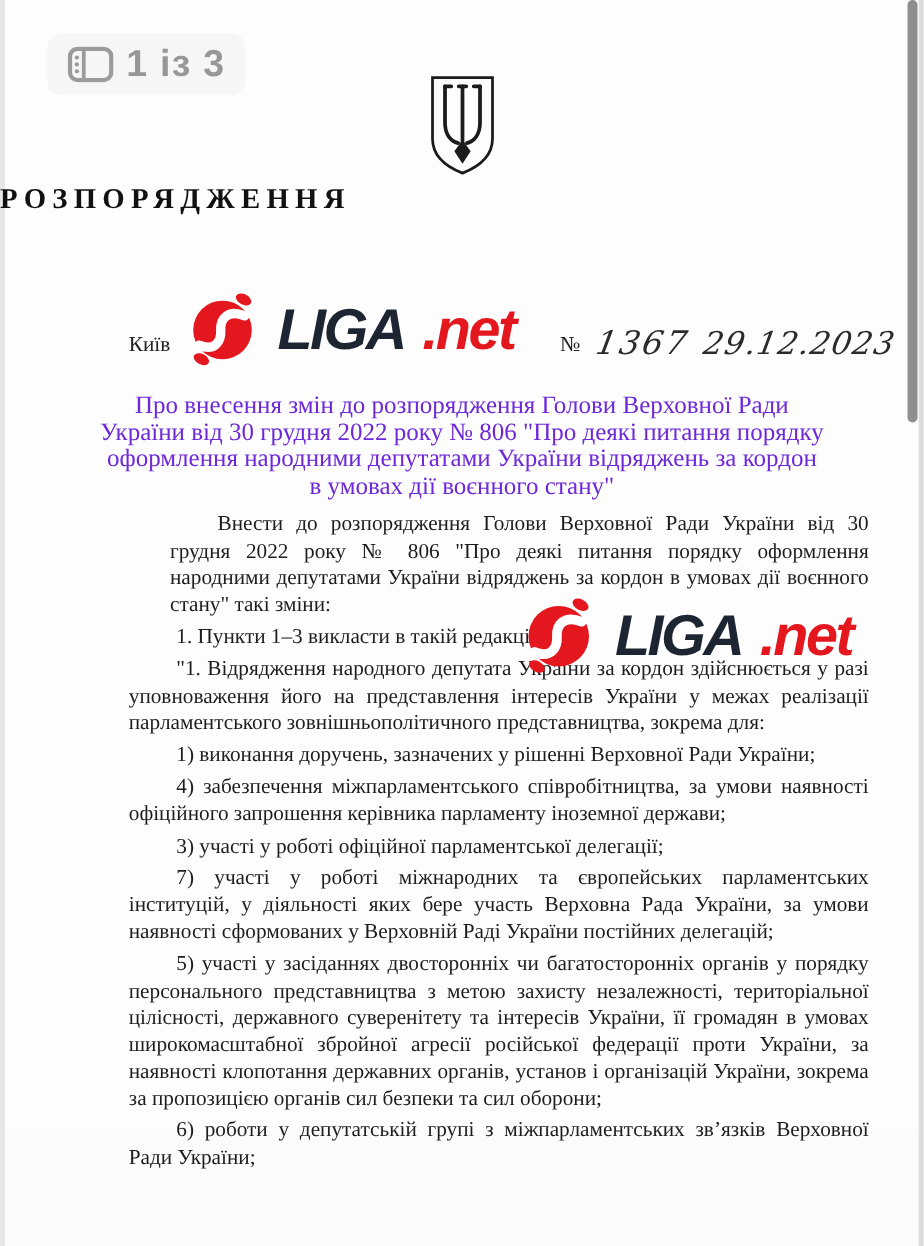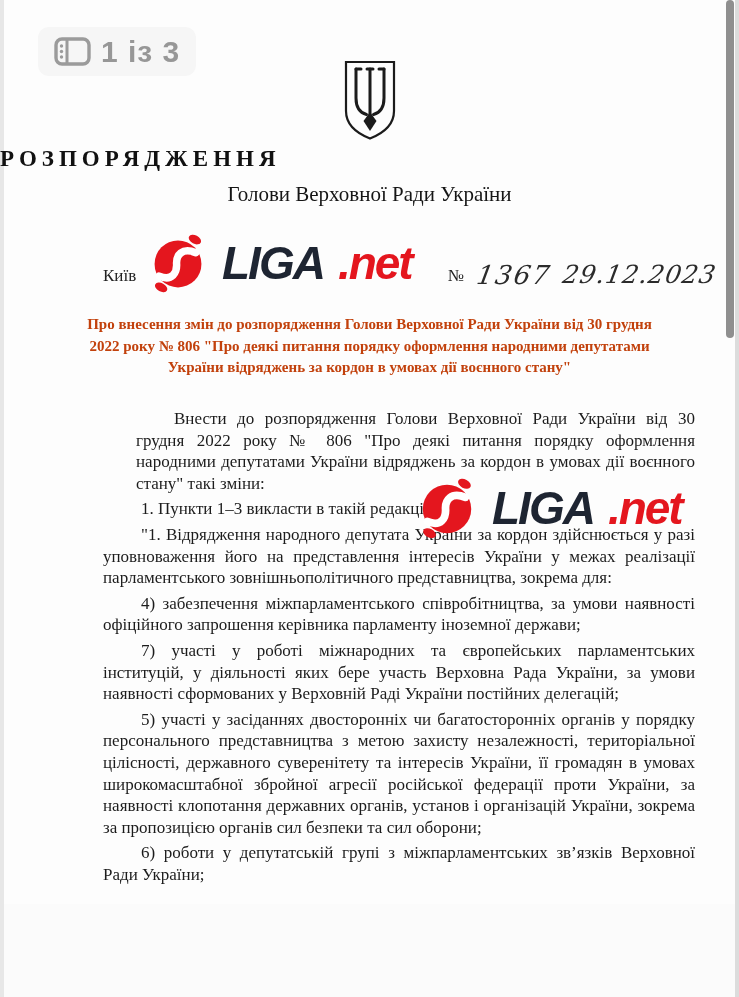--- a/index.html
+++ b/index.html
@@ -38,22 +38,22 @@
   .watermark { position:absolute; display:flex; align-items:center; gap:14px; z-index:6;
                font-family:"Liberation Sans","DejaVu Sans",sans-serif;
                font-weight:bold; font-style:italic; letter-spacing:-2px; }
   .wm-1 { left:148px; top:233px; }
   .wm-2 { left:416px; top:477px; }
   .wm-brand { font-size:46px; color:#1e2532; }
   .wm-domain{ font-size:46px; color:#e4161e; }
 
   
   .subject { position:absolute; left:0; right:0; top:314px; text-align:center; }
-  .subject p { max-width:580px; margin:0 auto; font-size:15px; font-weight:bold;
-               line-height:21.5px; color:#c2410c; }
+  .subject p { max-width:580px; margin:0 auto; font-size:20px; font-weight:normal;
+               line-height:21.5px; color:#6d28d9; }
 
   .doc-body { position:absolute; left:103px; right:44px; top:408px; color:#1c1c1c; }
   .doc-body p { font-size:17px; line-height:21.6px; text-align:justify;
                 text-indent:38px; margin-top:4px; }
   .doc-body p:first-child { margin-top:0;margin-left:33px; }
 </style>
 </head>
 <body>
 
 <div class="stage">
@@ -84,21 +84,20 @@
           <path d="M15 9 V38 C15 48 20 53 25.5 54.5"></path>
           <path d="M43 9 V38 C43 48 38 53 32.5 54.5"></path>
           <path d="M15 9 h5 M38 9 h5 M26 9 h6"></path>
         </g>
         <path d="M29 52 l6.5 9 -6.5 10 -6.5 -10 Z" fill="#1b1b1b"></path>
       </svg>
     </span>
   </div>
 
   <div class="doc-title">РОЗПОРЯДЖЕННЯ</div>
-  <div class="doc-subtitle">Голови Верховної Ради України</div>
 
   <div class="meta-row">
     <span class="meta-city">Київ</span>
     <span class="meta-no">№</span>
     <span class="meta-number hand">1367</span>
     <span class="meta-date hand">29.12.2023</span>
   </div>
 
   <div class="watermark wm-1">
     <span style="display:flex;">
@@ -127,19 +126,21 @@
   </div>
 
   <div class="subject">
     <p>Про внесення змін до розпорядження Голови Верховної Ради України від 30 грудня 2022 року № 806 "Про деякі питання порядку оформлення народними депутатами України відряджень за кордон в умовах дії воєнного стану"</p>
   </div>
 
   <div class="doc-body">
     <p>Внести до розпорядження Голови Верховної Ради України від 30 грудня 2022 року  № 806  "Про деякі питання порядку оформлення народними депутатами України відряджень за кордон в умовах дії воєнного стану" такі зміни:</p>
     <p>1. Пункти 1–3 викласти в такій редакції:</p>
     <p>"1. Відрядження народного депутата України за кордон здійснюється у разі уповноваження його на представлення інтересів України у межах реалізації парламентського зовнішньополітичного представництва, зокрема для:</p>
+    <p>1) виконання доручень, зазначених у рішенні Верховної Ради України;</p>
     <p>4) забезпечення міжпарламентського співробітництва, за умови наявності офіційного запрошення керівника парламенту іноземної держави;</p>
+    <p>3) участі у роботі офіційної парламентської делегації;</p>
     <p>7) участі у роботі міжнародних та європейських парламентських інституцій, у діяльності яких бере участь Верховна Рада України, за умови наявності сформованих у Верховній Раді України постійних делегацій;</p>
     <p>5) участі у засіданнях двосторонніх чи багатосторонніх органів у порядку персонального представництва з метою захисту незалежності, територіальної цілісності, державного суверенітету та інтересів України, її громадян в умовах широкомасштабної збройної агресії російської федерації проти України, за наявності клопотання державних органів, установ і організацій України, зокрема за пропозицією органів сил безпеки та сил оборони;</p>
     <p>6) роботи у депутатській групі з міжпарламентських зв’язків Верховної Ради України;</p>
   </div>
 
 </div>
 
 </body></html>

